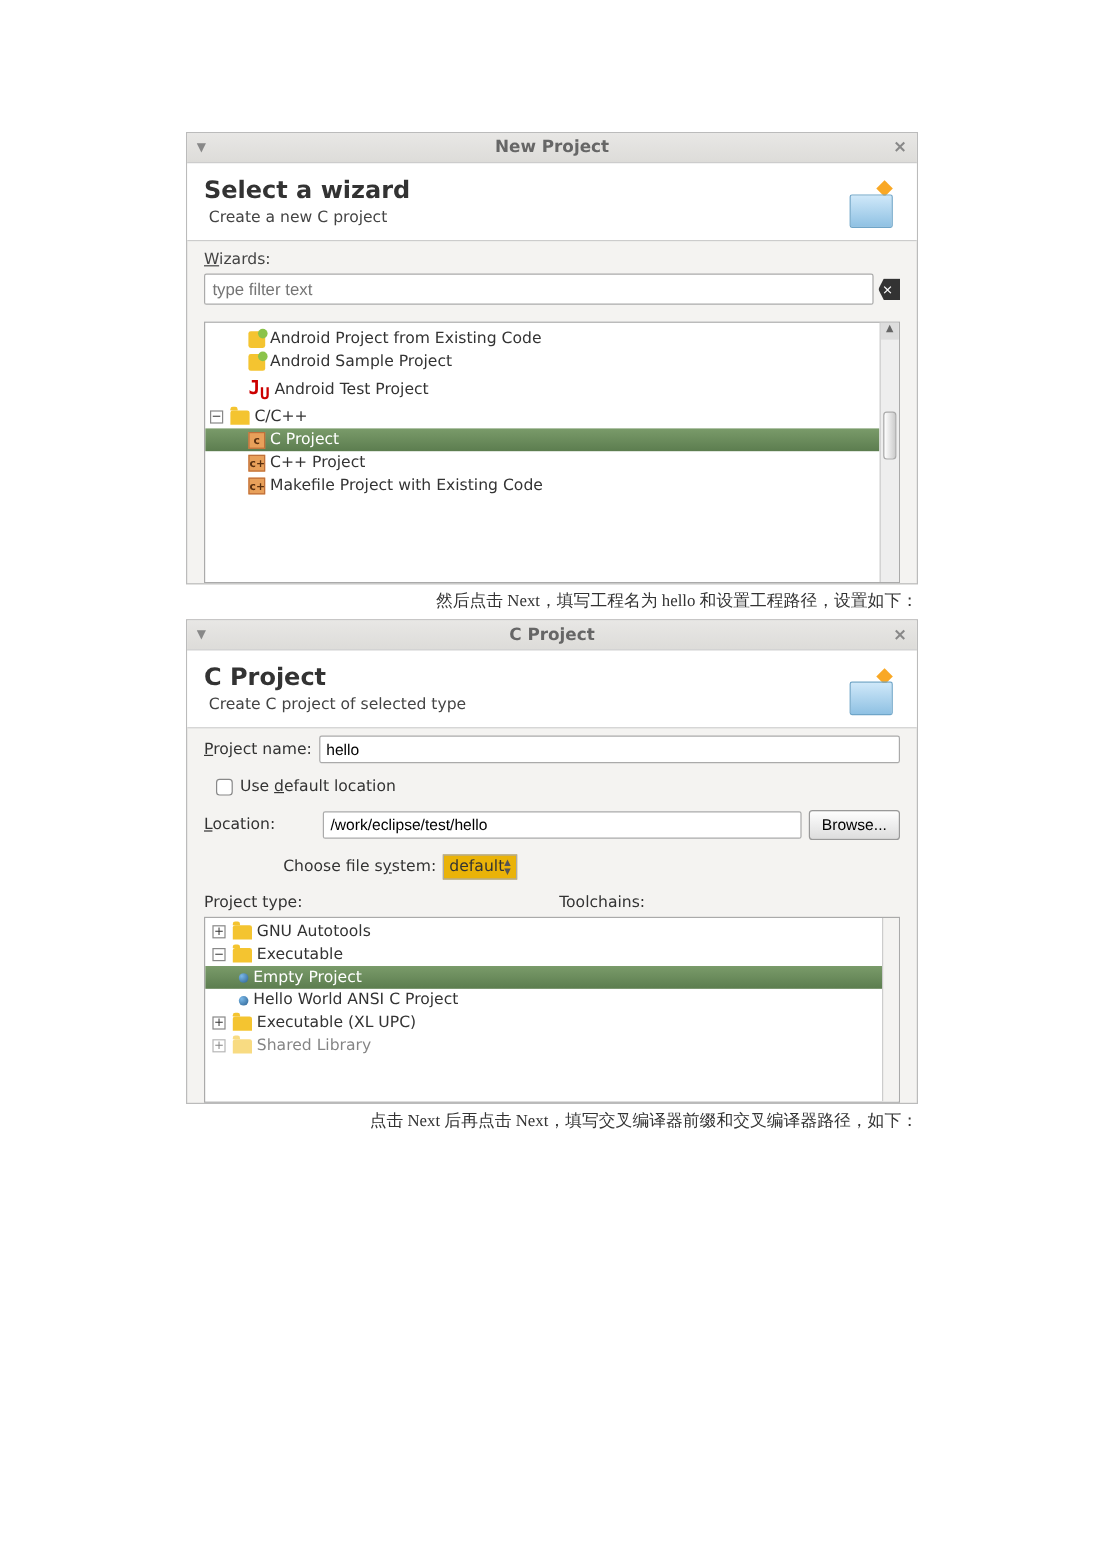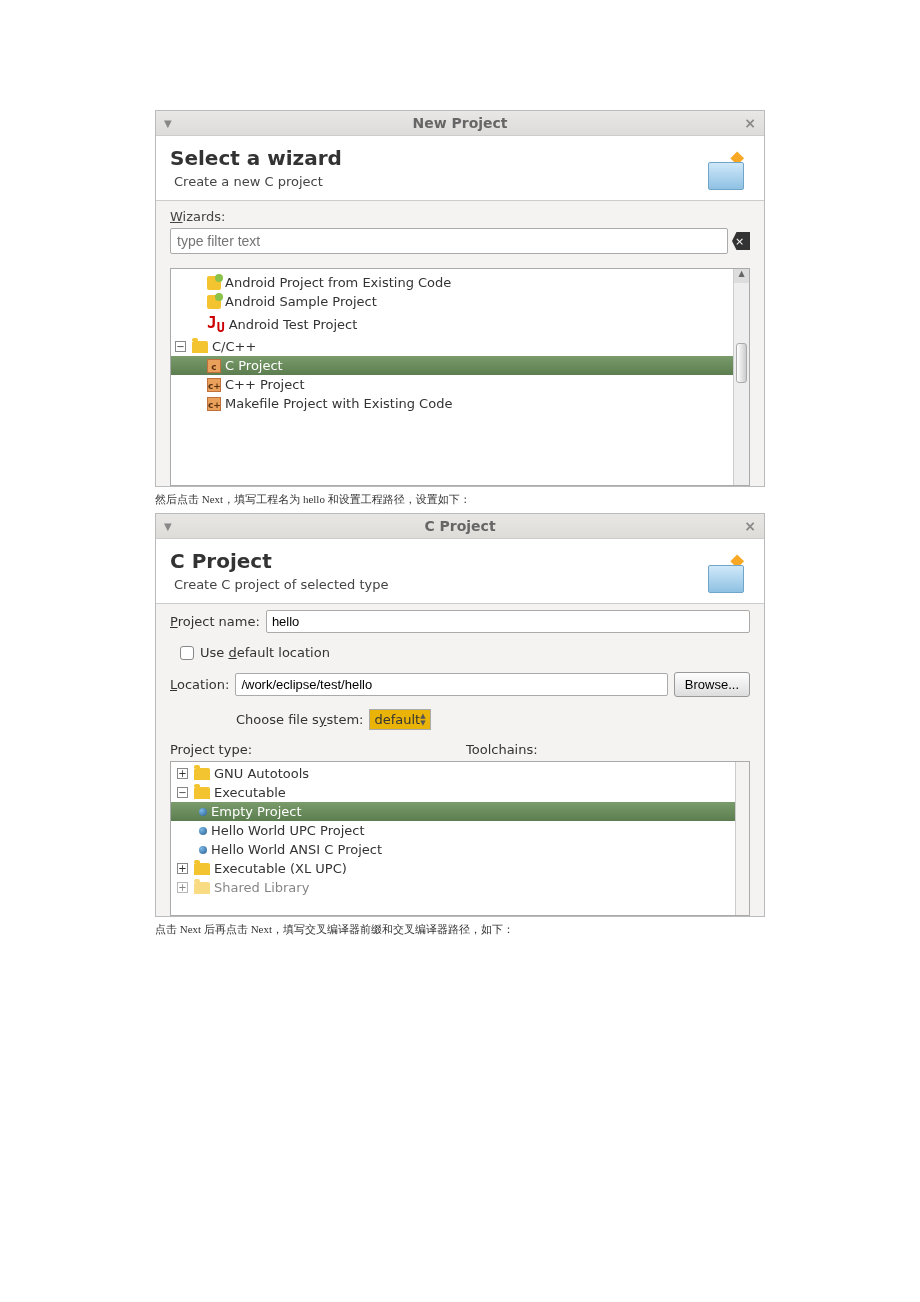--- a/index.html
+++ b/index.html
@@ -229,23 +229,24 @@
       top: 60px;
       left: 2px;
       right: 2px;
       height: 40px;
       background: linear-gradient(to right, #fff, #ccc);
       border: 1px solid #aaa;
       border-radius: 3px;
     }
     .body-text {
       font-family: "SimSun", serif;
-      font-size: 11px;
+      font-size: 14px;
       margin: 4px 0 6px 0;
       color: #333;
+      text-align: right;
     }
     .form-row {
       display: flex;
       align-items: center;
       gap: 6px;
       padding: 6px 14px;
       font-size: 13px;
     }
     .text-input {
       border: 1px solid #aaa;
@@ -420,21 +421,21 @@
     <input class="text-input" style="flex: 1 1 0%;" value="hello">
   </div>
 
   <div class="form-row" style="padding-left:24px">
     <div class="checkbox"></div>
     <span>Use <u class="mn">d</u>efault location</span>
   </div>
 
   <div class="form-row">
     <span><u class="mn">L</u>ocation:</span>
-    <input class="text-input" style="flex: 1 1 0%;" value="/work/eclipse/test/hello">
+    <input class="text-input" style="flex: 1 1 0%; margin-left: 34px;" value="/work/eclipse/test/hello">
     <button class="btn"><span>Browse...</span></button>
   </div>
 
   <div class="form-row" style="padding-left:80px">
     <span>Choose file s<u class="mn">y</u>stem:</span>
     <span class="select">
       <span>default</span>
       <span class="spinner-btns">
           <span>▲</span>
           <span>▼</span>
@@ -464,24 +465,20 @@
             <span class="expander">−</span>
             <span class="folder-icon"></span>
             <span>Executable</span>
           </div>
           <div class="list-item indent1 selected">
             <span class="bullet"></span>
             <span>Empty Project</span>
           </div>
           <div class="list-item indent1">
             <span class="bullet"></span>
-            <span>Hello World UPC Project</span>
-          </div>
-          <div class="list-item indent1">
-            <span class="bullet"></span>
             <span>Hello World ANSI C Project</span>
           </div>
           <div class="list-item">
             <span class="expander">+</span>
             <span class="folder-icon"></span>
             <span>Executable (XL UPC)</span>
           </div>
           <div class="list-item" style="opacity:.6">
             <span class="expander">+</span>
             <span class="folder-icon"></span>

